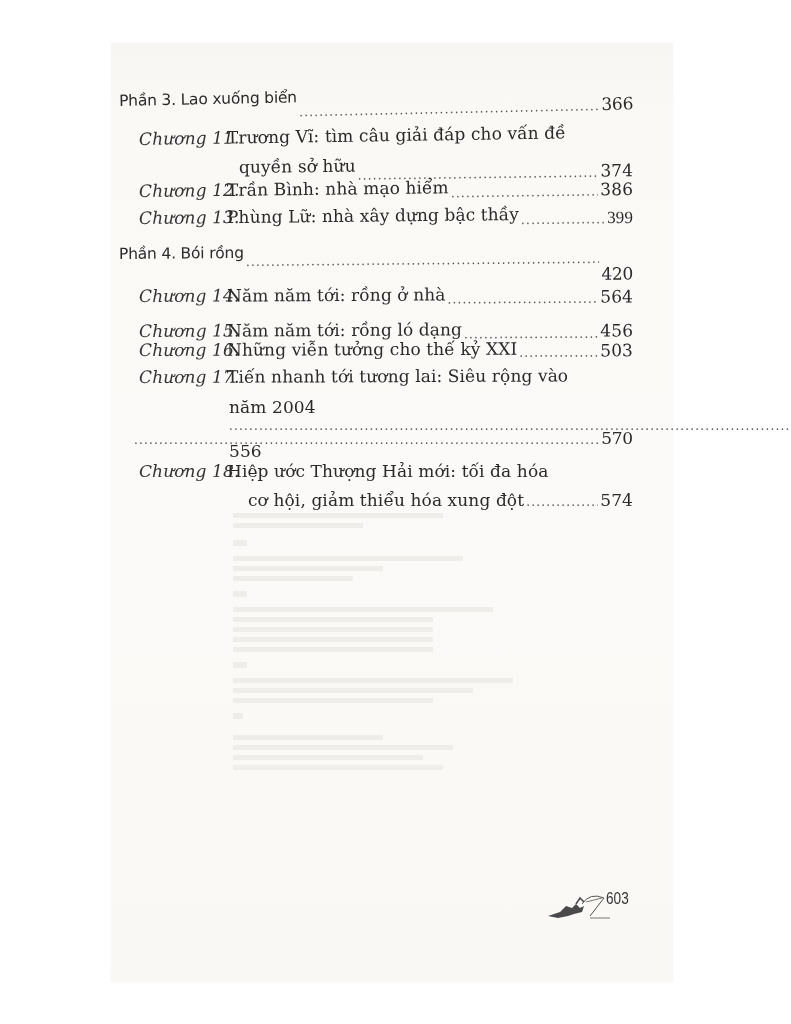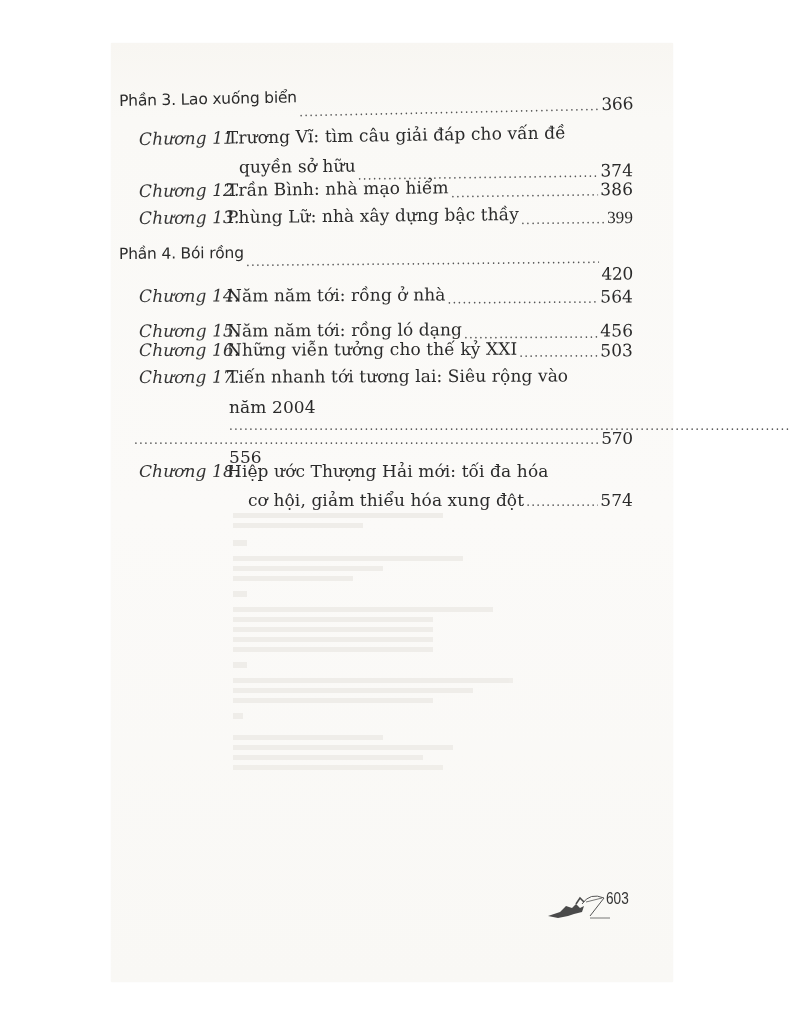--- a/index.html
+++ b/index.html
@@ -174,21 +174,21 @@
       <span class="num" style="position:relative; top:2px;">503</span>
     </div>
 
     <div class="row chap" style="left:28px; top:324px; transform:rotate(-0.2deg); transform-origin:left center;">
       <span class="chap-label">Chương 17.</span>
       <span>Tiến nhanh tới tương lai: Siêu rộng vào</span>
     </div>
     <div class="cont chap" style="left:116px; top:354px; width:406px;flex-direction:column;">
       <span>năm 2004</span>
       <span class="leader" style="position:relative; top:2px;"></span>
-      <span class="num" style="position:relative; top:16px;">556</span>
+      <span class="num" style="position:relative; top:10px;">556</span>
     </div>
 
     <div class="row part" style="left:21px; top:385px; width:501px;">
       <span class="leader"></span>
       <span class="num">570</span>
     </div>
 
     <div class="row chap" style="left:28px; top:418px;">
       <span class="chap-label">Chương 18.</span>
       <span>Hiệp ước Thượng Hải mới: tối đa hóa</span>

